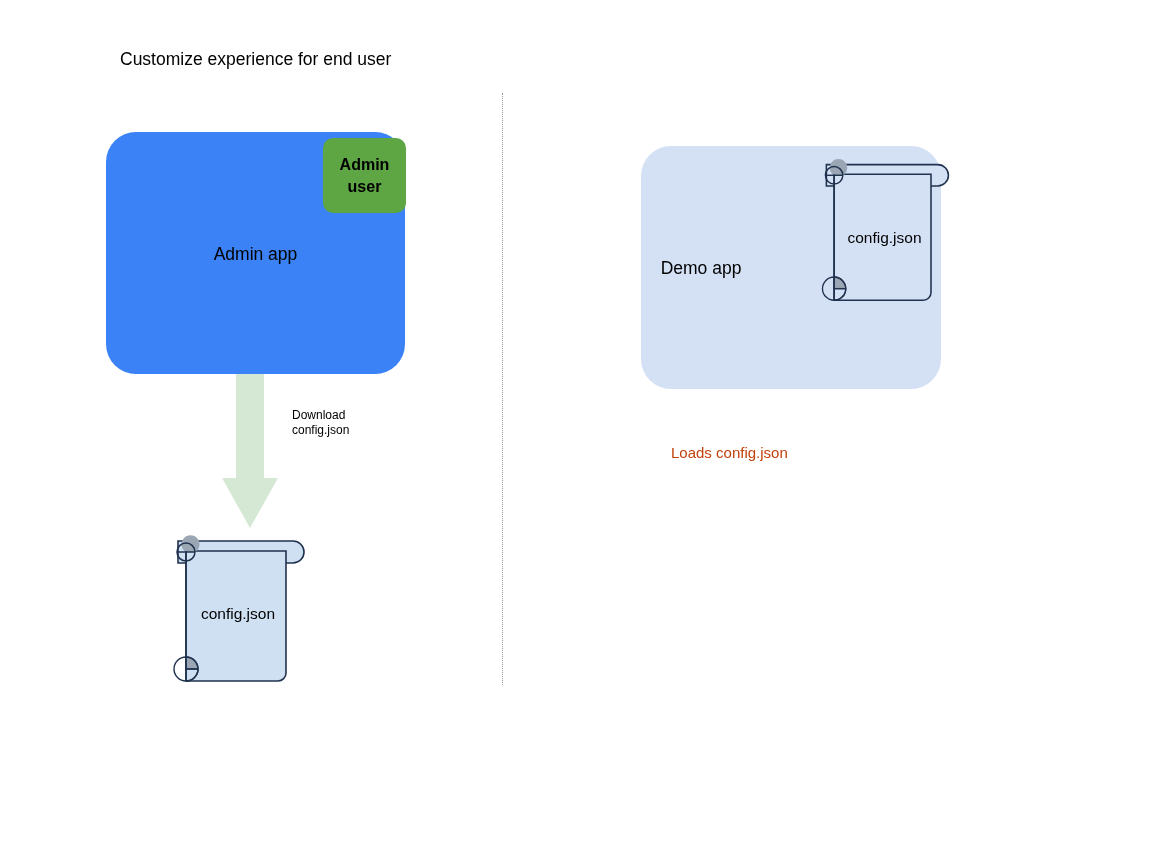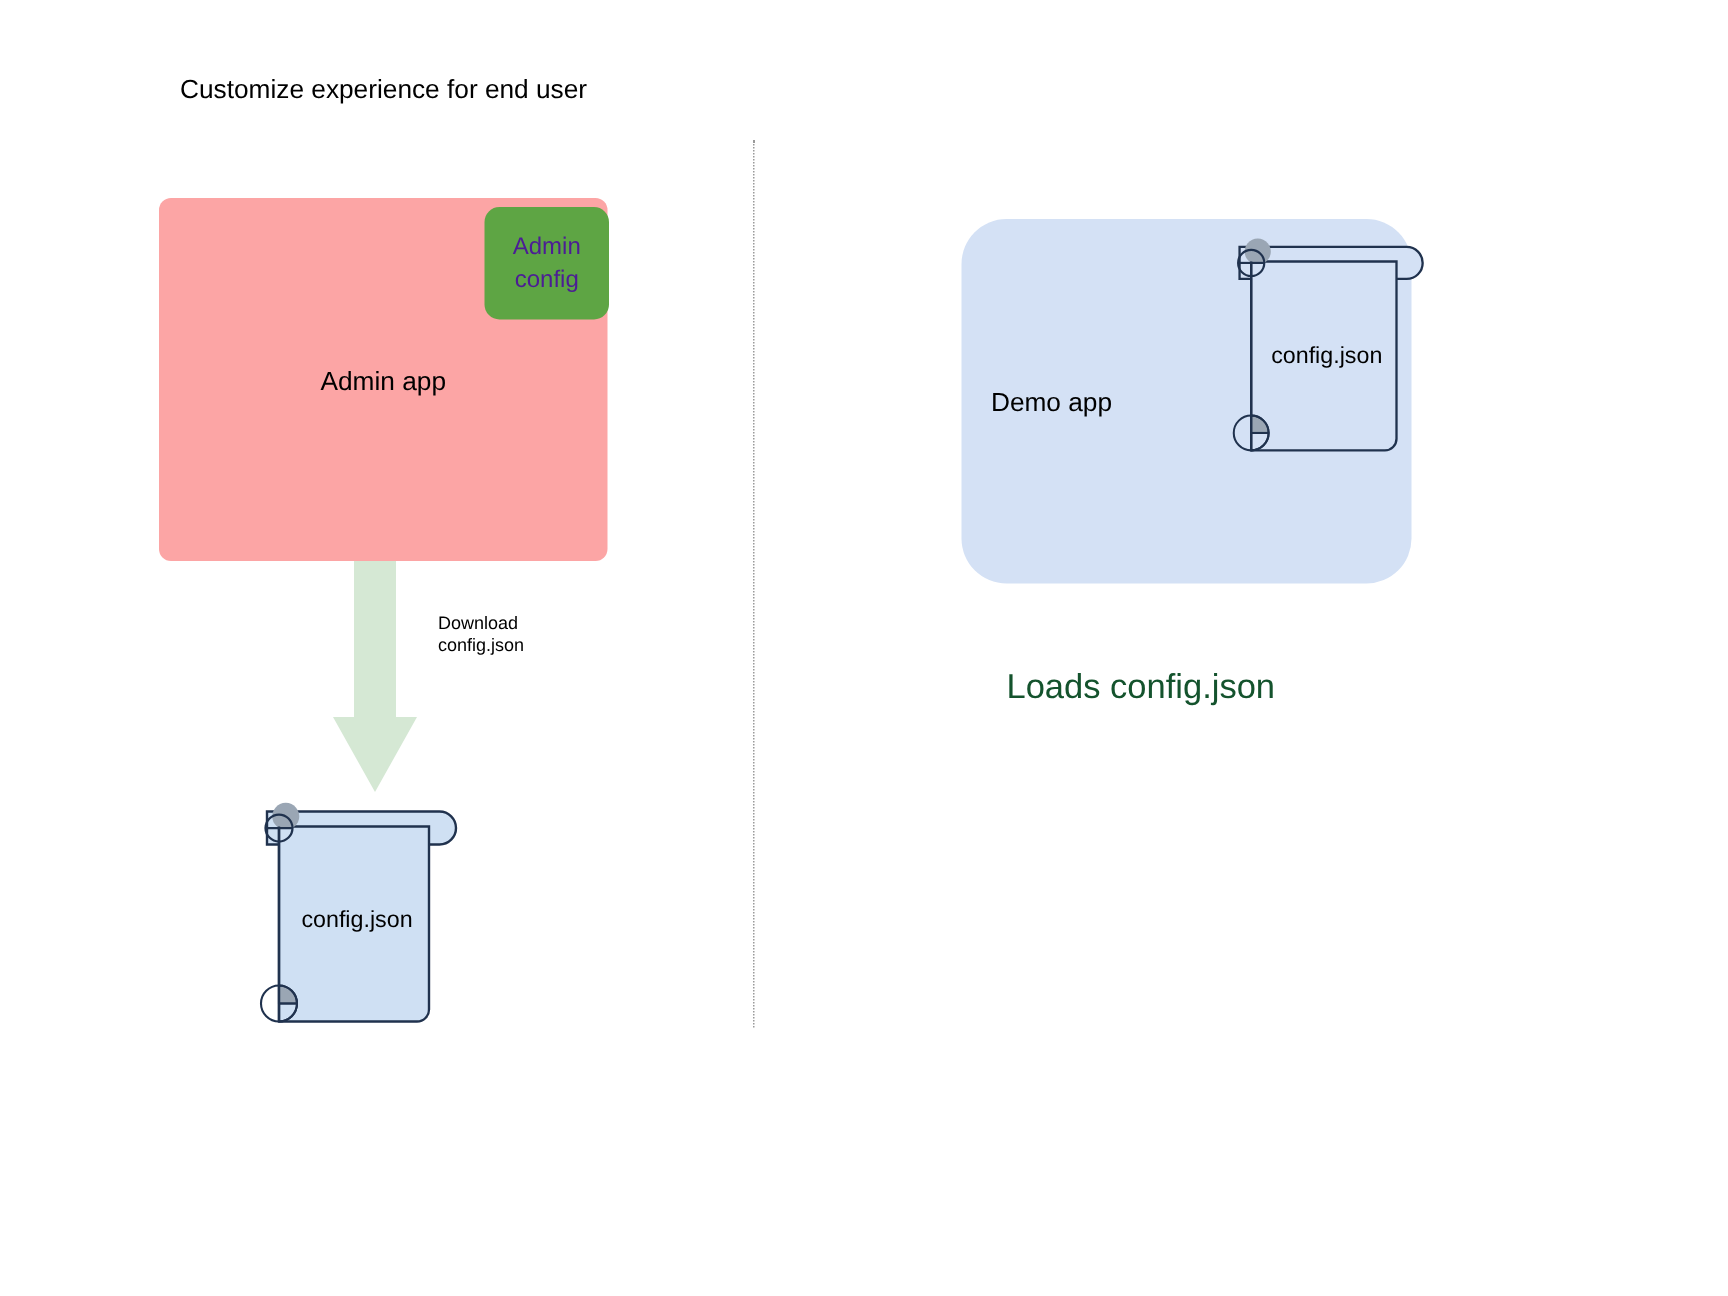--- a/index.html
+++ b/index.html
@@ -55,22 +55,22 @@
     font-size: 17.5px;
     color: #000000;
     white-space: nowrap;
   }
 
   .admin-app {
     left: 62px;
     top: 132px;
     width: 299px;
     height: 242px;
-    background: #fca5a5;
-    border-radius: 8px;
+    background: #3b82f6;
+    border-radius: 30px;
   }
   .admin-app .app-label { top: 112px; }
 
   .demo-app {
     left: 597px;
     top: 146px;
     width: 300px;
     height: 243px;
     background: #d4e1f5;
     border-radius: 30px;
@@ -87,21 +87,22 @@
     background: #5ea544;
     border-radius: 10px;
     display: flex;
     align-items: center;
     justify-content: center;
   }
   .admin-panel .panel-label {
     font-size: 16px;
     line-height: 1.35;
     text-align: center;
-    color: #4c1d95;
+    color: #000000;
+    font-weight: bold;
   }
 
   
   .arrow-wrap {
     position: absolute;
     left: 178px;
     top: 374px;
     width: 56px;
     height: 156px;
   }
@@ -129,40 +130,40 @@
 
   .doc-left  { left: 124px; top: 529px; width: 140px; height: 160px; }
   .doc-left .doc-label  { top: 76px; left: 0; }
 
   .doc-right { left: 772px; top: 153px; width: 137px; height: 155px; }
   .doc-right .doc-label { top: 76px; left: 0; }
 
   
   .caption {
     position: absolute;
-    font-size: 23px;
-    color: #14532d;
+    font-size: 15px;
+    color: #c2410c;
     white-space: nowrap;
   }
 </style>
 </head>
 <body>
 
 <div class="canvas">
 
   <div class="section-title abs" style="left:76px; top:49px;">Customize experience for end user</div>
 
   <div class="app-box admin-app">
     <div class="app-label">Admin app</div>
   </div>
 
   <div class="admin-panel">
     <div class="panel-label">
       <span>Admin</span><br>
-      <span>config</span>
+      <span>user</span>
     </div>
   </div>
 
   <div class="arrow-wrap">
     <svg width="56" height="156" viewBox="0 0 56 156">
       <path d="M 14 0 L 42 0 L 42 104 L 56 104 L 28 154 L 0 104 L 14 104 Z" fill="#d5e8d4"></path>
     </svg>
   </div>
   <div class="arrow-label">
     <span>Download</span><br>

